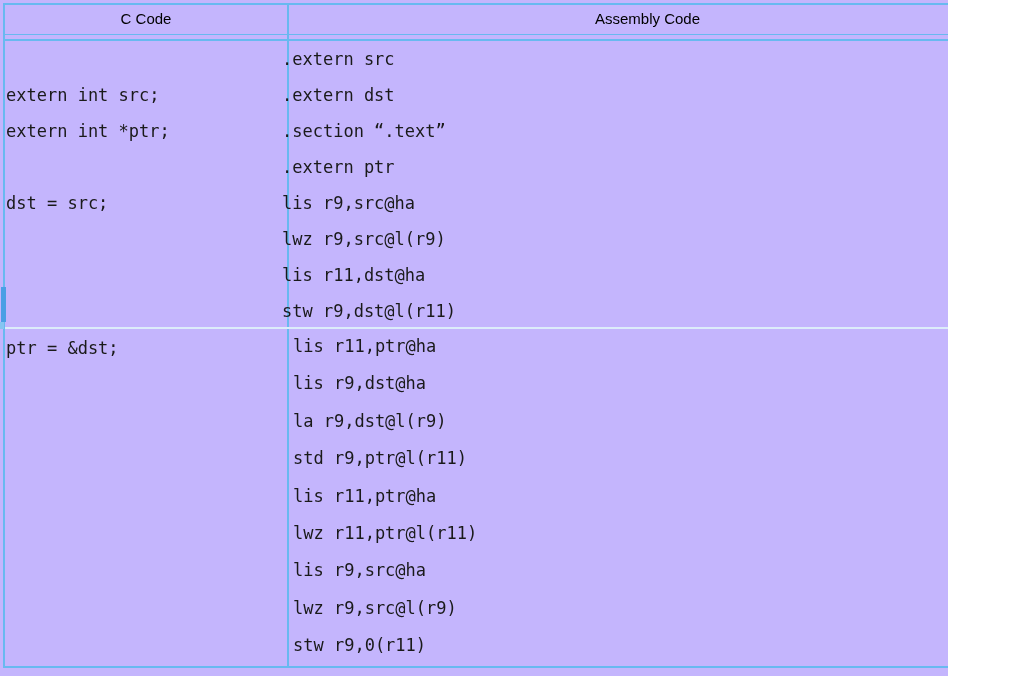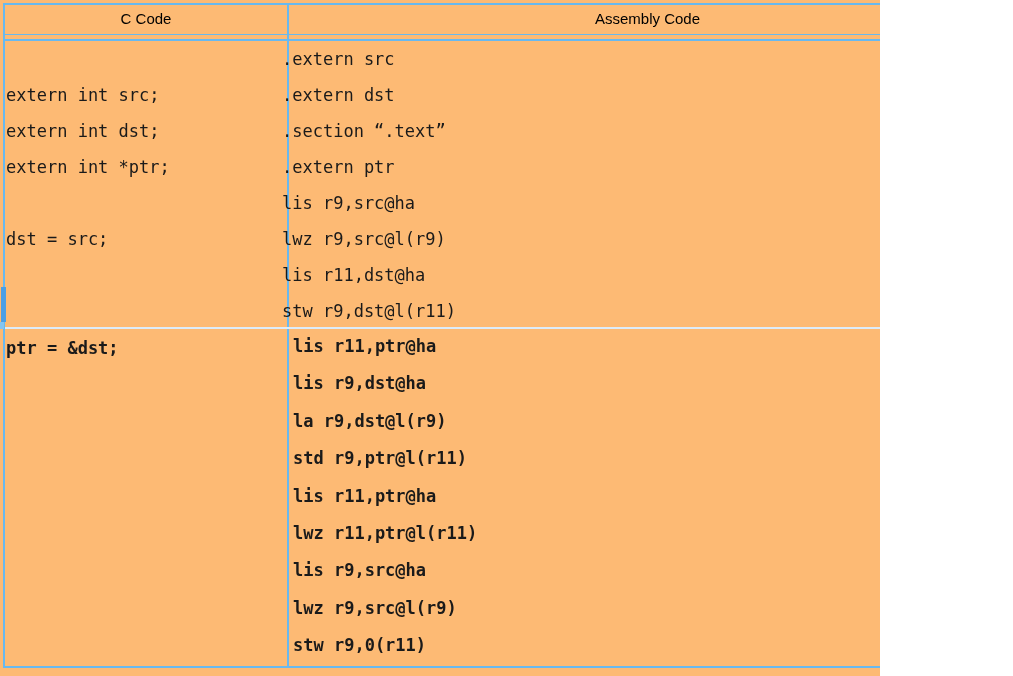--- a/index.html
+++ b/index.html
@@ -1,23 +1,23 @@
 <!DOCTYPE html>
 <html style="--border-blue: #68b9f0; --dark-blue: #4b9fe5; --tick-blue: #86c5f1; --faint-blue: #dcecfa; --text: #1a1a1a; --header-text: #000000;"><head>
 <meta charset="utf-8">
 <style>
   * { box-sizing: border-box; }
   html, body { margin: 0; padding: 0; background: #ffffff; }
   body { font-family: "Liberation Sans", sans-serif; }
 
   .stage {
     position: relative;
-    width: 880px;
+    width: 948px;
     height: 676px;
-    background: #fdba74;
+    background: #c4b5fd;
     overflow: hidden;
   }
 
   
   .frame {
     position: absolute;
     left: 3px; top: 3px;
     width: 1005px; height: 665px;
     border: 2px solid var(--border-blue);
     background: transparent;
@@ -72,21 +72,21 @@
     font-size: 17px;
     color: var(--text);
     white-space: pre;
   }
   .cell-r1c   { left: 6px;   top: 41px;  width: 279px; margin-top: 36px; }
   .cell-r1asm { left: 282px; top: 41px;  width: 708px; }
   .cell-r2c   { left: 6px;   top: 330px; width: 279px; }
   .cell-r2asm { left: 293px; top: 328px; width: 708px; }
 
   .row1 .code-line { height: 36px;   line-height: 36px; }
-  .row2 .code-line { height: 37.4px; line-height: 37.4px; font-weight: bold; }
+  .row2 .code-line { height: 37.4px; line-height: 37.4px; }
 
   
   .left-bar    { position: absolute; left: 1px;    top: 287px; width: 5px; height: 35px; background: var(--dark-blue); }
   .left-tick   { position: absolute; left: 0px;    top: 322px; width: 4px; height: 7px;  background: var(--tick-blue); }
   .right-bar   { position: absolute; left: 1003px; top: 277px; width: 5px; height: 69px; background: var(--dark-blue); }
   .right-tick1 { position: absolute; left: 994px;  top: 296px; width: 9px; height: 4px;  background: var(--tick-blue); }
   .right-tick2 { position: absolute; left: 996px;  top: 330px; width: 7px; height: 6px;  background: var(--dark-blue); }
 </style>
 </head>
 <body>
@@ -95,21 +95,21 @@
 
   <div class="frame"></div>
   <div class="vdivider"></div>
   <div class="hline-thin"></div>
   <div class="hline-thick"></div>
   <div class="rowdivider"></div>
 
   <div class="header-label header-c">C Code</div>
   <div class="header-label header-asm">Assembly Code</div>
 
-  <div class="cell cell-r1c row1"><div class="code-line">extern int src;</div><div class="code-line">extern int dst;</div><div class="code-line">extern int *ptr;</div><div class="code-line"></div><div class="code-line">dst = src;</div><div class="code-line"></div><div class="code-line"></div><div class="code-line"></div></div>
+  <div class="cell cell-r1c row1"><div class="code-line">extern int src;</div><div class="code-line">extern int *ptr;</div><div class="code-line"></div><div class="code-line">dst = src;</div><div class="code-line"></div><div class="code-line"></div><div class="code-line"></div></div>
   <div class="cell cell-r1asm row1"><div class="code-line">.extern src</div><div class="code-line">.extern dst</div><div class="code-line">.section “.text”</div><div class="code-line">.extern ptr</div><div class="code-line">lis r9,src@ha</div><div class="code-line">lwz r9,src@l(r9)</div><div class="code-line">lis r11,dst@ha</div><div class="code-line">stw r9,dst@l(r11)</div></div>
   <div class="cell cell-r2c row2"><div class="code-line">ptr = &amp;dst;</div><div class="code-line"></div><div class="code-line"></div><div class="code-line"></div><div class="code-line"></div><div class="code-line"></div><div class="code-line"></div><div class="code-line"></div></div>
   <div class="cell cell-r2asm row2"><div class="code-line">lis r11,ptr@ha</div><div class="code-line">lis r9,dst@ha</div><div class="code-line">la r9,dst@l(r9)</div><div class="code-line">std r9,ptr@l(r11)</div><div class="code-line">lis r11,ptr@ha</div><div class="code-line">lwz r11,ptr@l(r11)</div><div class="code-line">lis r9,src@ha</div><div class="code-line">lwz r9,src@l(r9)</div><div class="code-line">stw r9,0(r11)</div></div>
 
   <div class="left-bar"></div>
   <div class="left-tick"></div>
   <div class="right-bar"></div>
   <div class="right-tick1"></div>
   <div class="right-tick2"></div>
 

